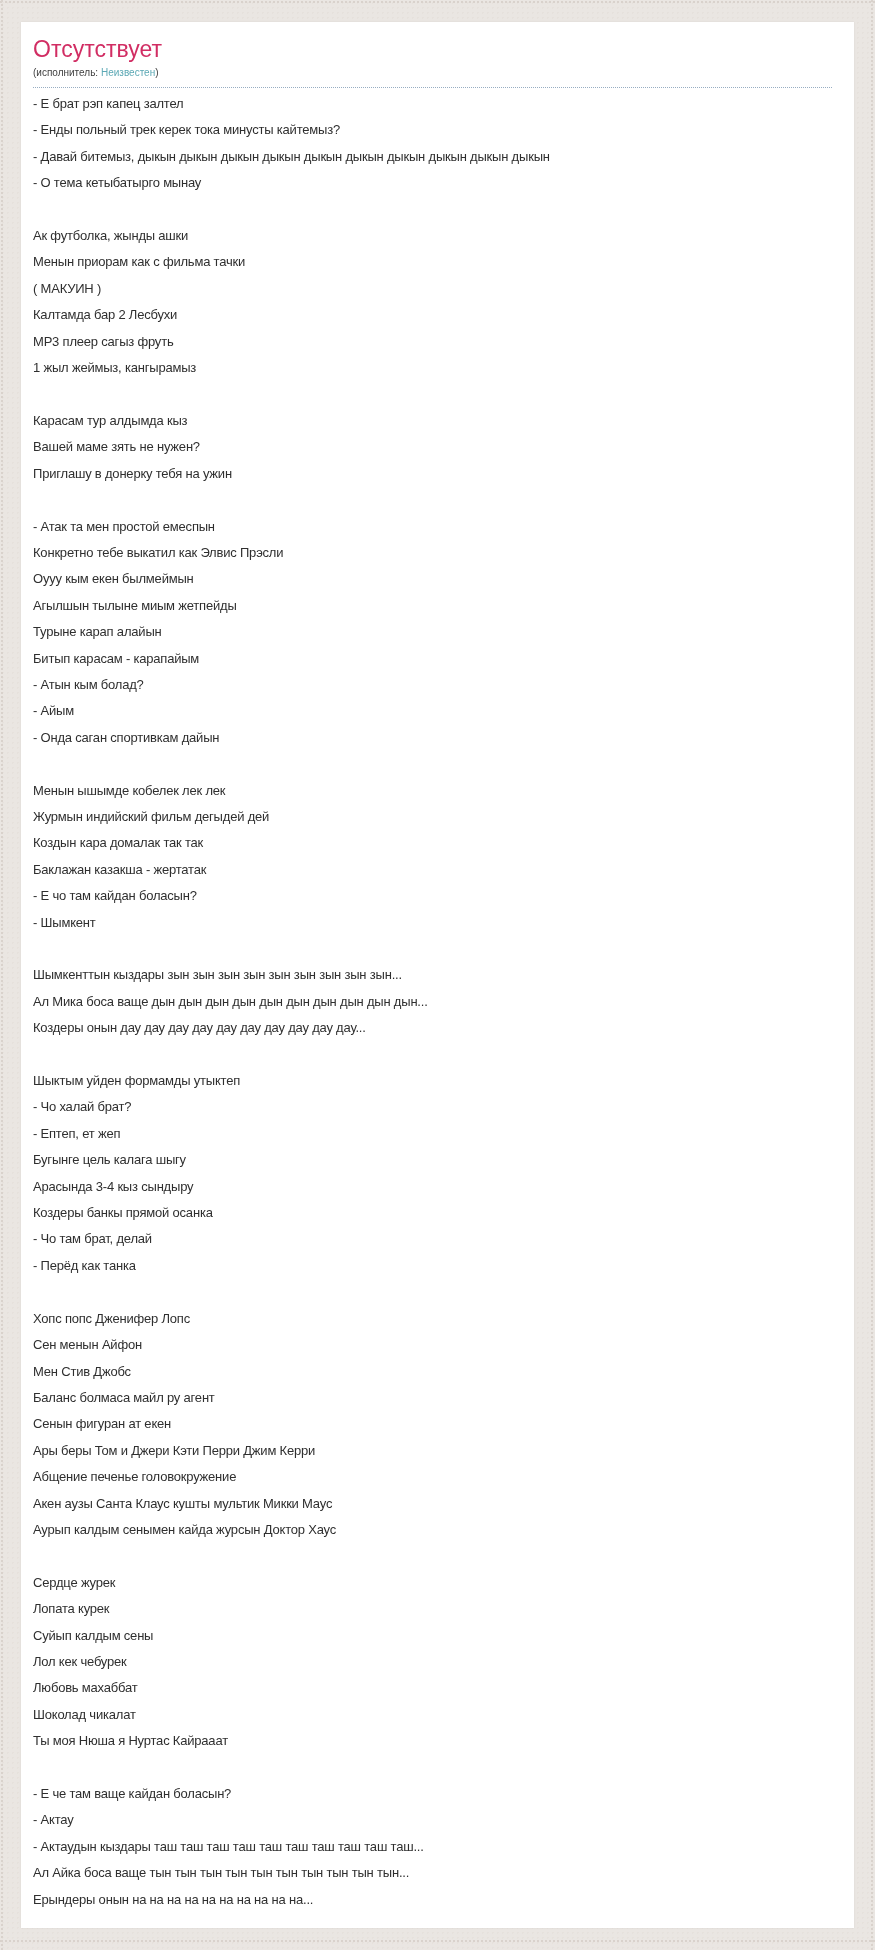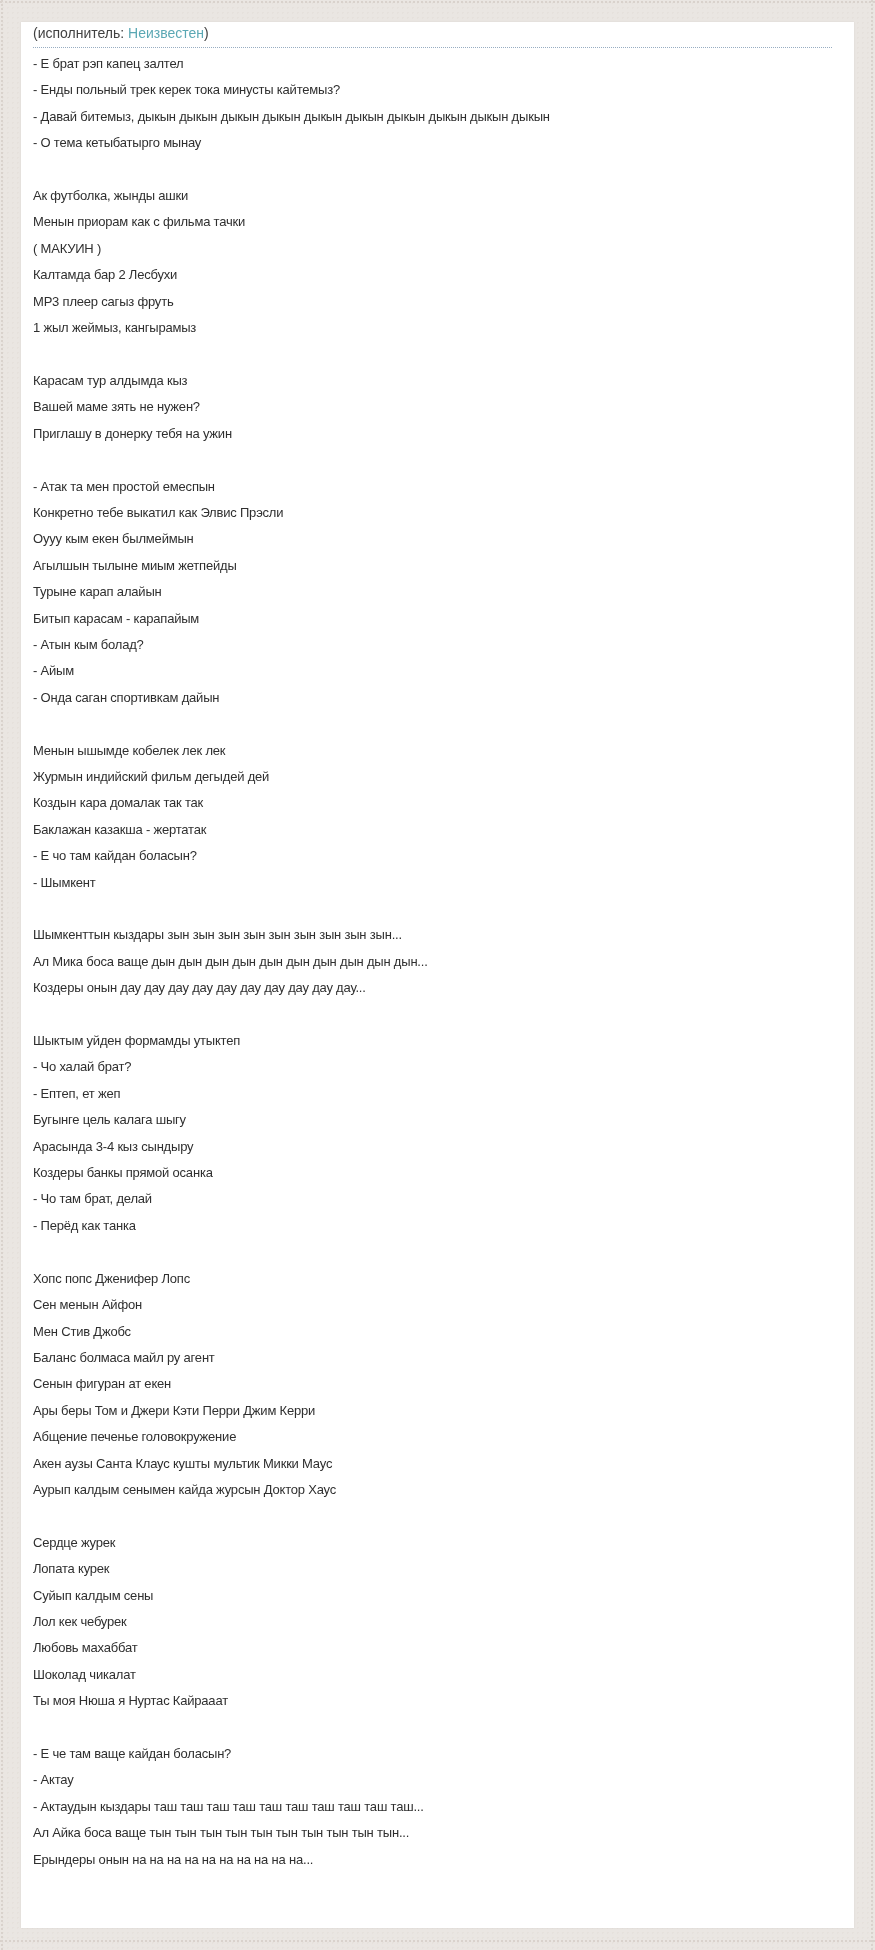--- a/index.html
+++ b/index.html
@@ -43,21 +43,21 @@
   h1.song-title {
     margin: 14px 0 0 0;
     font-size: 23px;
     line-height: 26px;
     font-weight: normal;
     color: var(--title-color, #d12d63);
     letter-spacing: 0;
   }
   .artist-line {
     margin-top: 2px;
-    font-size: 14px;
+    font-size: 10px;
     line-height: 18px;
     color: #414141;
   }
   .artist-line a {
     color: var(--link-color, #5ba8b4);
     text-decoration: none;
     cursor: pointer;
   }
   .separator {
     margin-top: 5px;
@@ -77,20 +77,21 @@
 </head>
 <body>
 
 <div class="edge edge-top"></div>
 <div class="edge edge-left"></div>
 <div class="edge edge-right"></div>
 <div class="edge edge-bottom"></div>
 
 <div class="card">
   <div class="card-inner">
+    <h1 class="song-title">Отсутствует</h1>
     <div class="artist-line">
       <span>(исполнитель: </span><a href="#">Неизвестен</a><span>)</span>
     </div>
     <div class="separator"></div>
     <div class="lyrics">- Е брат рэп капец залтел
 - Енды польный трек керек тока минусты кайтемыз?
 - Давай битемыз, дыкын дыкын дыкын дыкын дыкын дыкын дыкын дыкын дыкын дыкын
 - О тема кетыбатырго мынау
 
 Ак футболка, жынды ашки

